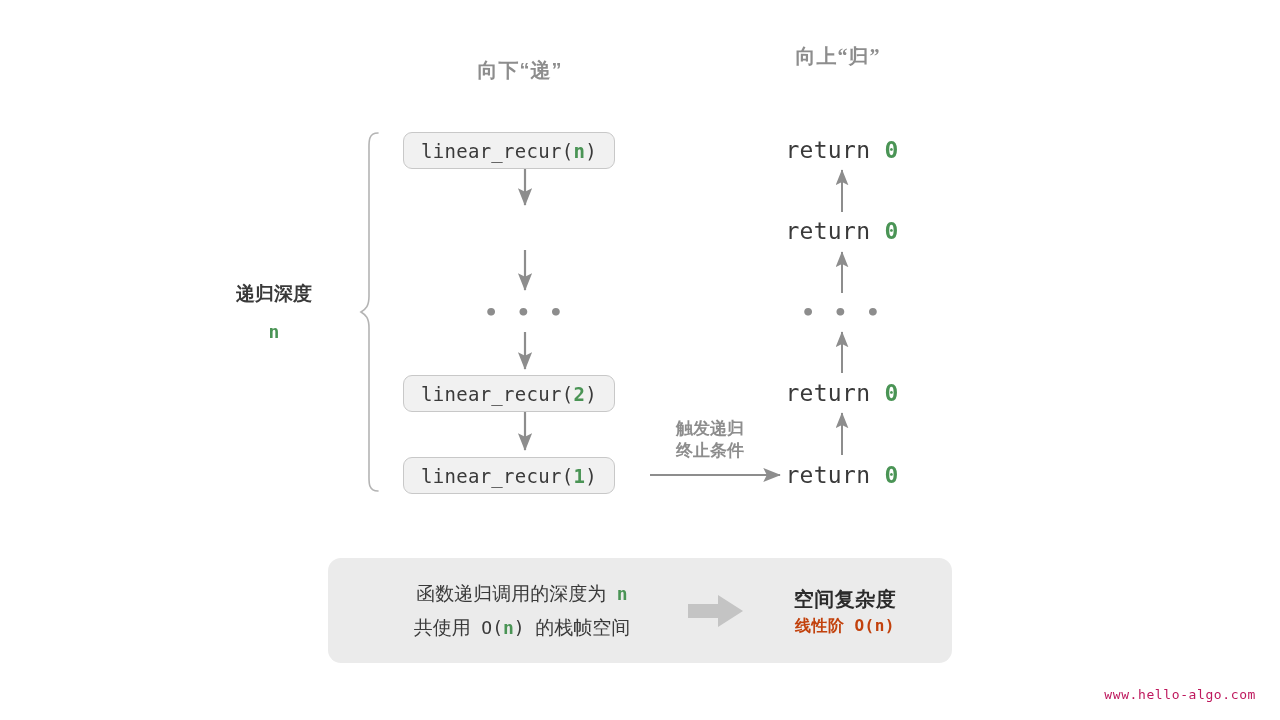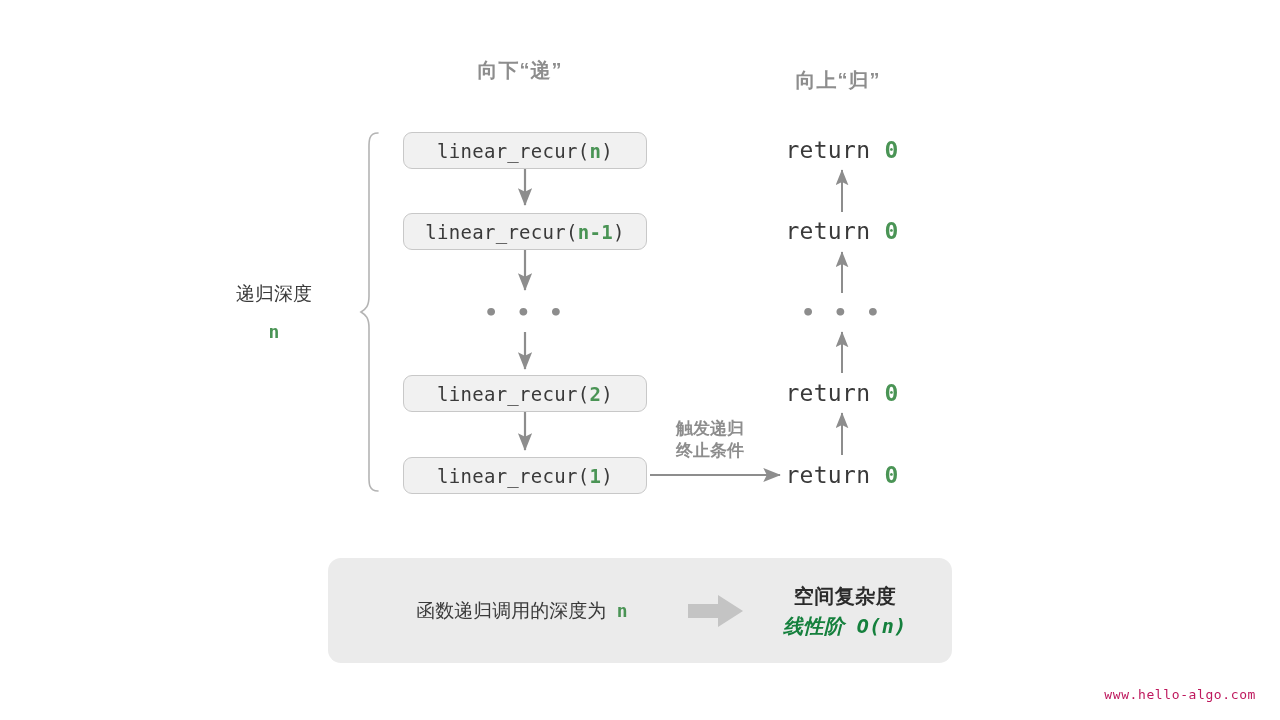--- a/index.html
+++ b/index.html
@@ -27,27 +27,27 @@
     position: absolute;
     font-size: 20px;
     font-weight: bold;
     color: #8d8d8d;
     letter-spacing: 1px;
     white-space: nowrap;
     transform: translate(-50%, -50%);
     text-align: center;
   }
   #header-down { left: 520px; top: 70px; }
-  #header-up   { left: 838px; top: 80px; }
+  #header-up   { left: 838px; top: 56px; font-family: Liberation Serif, serif; }
 
   
   .call-box {
     position: absolute;
     left: 403px;
-    width: 244px;
+    width: 212px;
     height: 37px;
     box-sizing: border-box;
     background: #f1f1f1;
     border: 1.4px solid #c8c8c8;
     border-radius: 9px;
     display: flex;
     align-items: center;
     justify-content: center;
     font-family: "DejaVu Sans Mono", "Liberation Mono", monospace;
     font-size: 19px;
@@ -95,20 +95,21 @@
 
   
   #depth-label {
     position: absolute;
     left: 274px;
     top: 294px;
     transform: translate(-50%, -50%);
     font-size: 19px;
     color: #3a3a3a;
     white-space: nowrap;
+    font-weight: bold;
   }
   #depth-value {
     position: absolute;
     left: 274px;
     top: 331px;
     transform: translate(-50%, -50%);
     font-family: "DejaVu Sans Mono", "Liberation Mono", monospace;
     font-size: 18px;
     font-weight: bold;
     color: #4a9455;
@@ -174,25 +175,24 @@
     white-space: nowrap;
     padding-right: 16px;
   }
   #complexity-title {
     font-size: 20px;
     font-weight: bold;
     color: #2b2b2b;
     letter-spacing: 0.5px;
   }
   #complexity-value {
-    font-size: 20px;
-    font-weight: bold;
-    color: #15803d;
+    font-size: 16px;
+    font-weight: bold;
+    color: #c2410c;
     letter-spacing: 0.5px;
-    font-style: italic;
   }
   #complexity-value .mono {
     font-family: "DejaVu Sans Mono", "Liberation Mono", monospace;
   }
 
   
   #watermark {
     position: absolute;
     right: 24px;
     bottom: 18px;
@@ -243,23 +243,20 @@
     </g>
 
     <g>
       <line x1="650" y1="475" x2="780" y2="475" stroke="#8d8d8d" stroke-width="2.2" marker-end="url(#arrowGray)"></line>
     </g>
   </svg>
 
   <div class="call-box" style="top:132px">
     <span><span>linear_recur(</span><span class="arg">n</span><span>)</span></span>
   </div>
-  <div class="call-box" style="top:213px">
-    <span><span>linear_recur(</span><span class="arg">n-1</span><span>)</span></span>
-  </div>
   <div class="call-box" style="top:375px">
     <span><span>linear_recur(</span><span class="arg">2</span><span>)</span></span>
   </div>
   <div class="call-box" style="top:457px">
     <span><span>linear_recur(</span><span class="arg">1</span><span>)</span></span>
   </div>
 
   <div class="ellipsis" id="ellipsis-left">• • •</div>
 
   <div class="return-line" style="top:150px">
@@ -282,20 +279,23 @@
 
   <div id="terminate-note">
     <div>触发递归</div>
     <div>终止条件</div>
   </div>
 
   <div id="summary-panel">
     <div id="summary-left">
       <div>
         <span>函数递归调用的深度为</span>&nbsp;&nbsp;<span class="hl">n</span>
+      </div>
+      <div>
+        <span>共使用</span>&nbsp;&nbsp;<span class="mono">O(</span><span class="hl">n</span><span class="mono">)</span>&nbsp;&nbsp;<span>的栈帧空间</span>
       </div>
     </div>
 
     <div id="summary-arrow">
       <svg width="56" height="34" viewBox="0 0 56 34" xmlns="http://www.w3.org/2000/svg">
         <path d="M0,10 L30,10 L30,1 L55,17 L30,33 L30,24 L0,24 Z" fill="#c4c4c4"></path>
       </svg>
     </div>
 
     <div id="summary-right">

